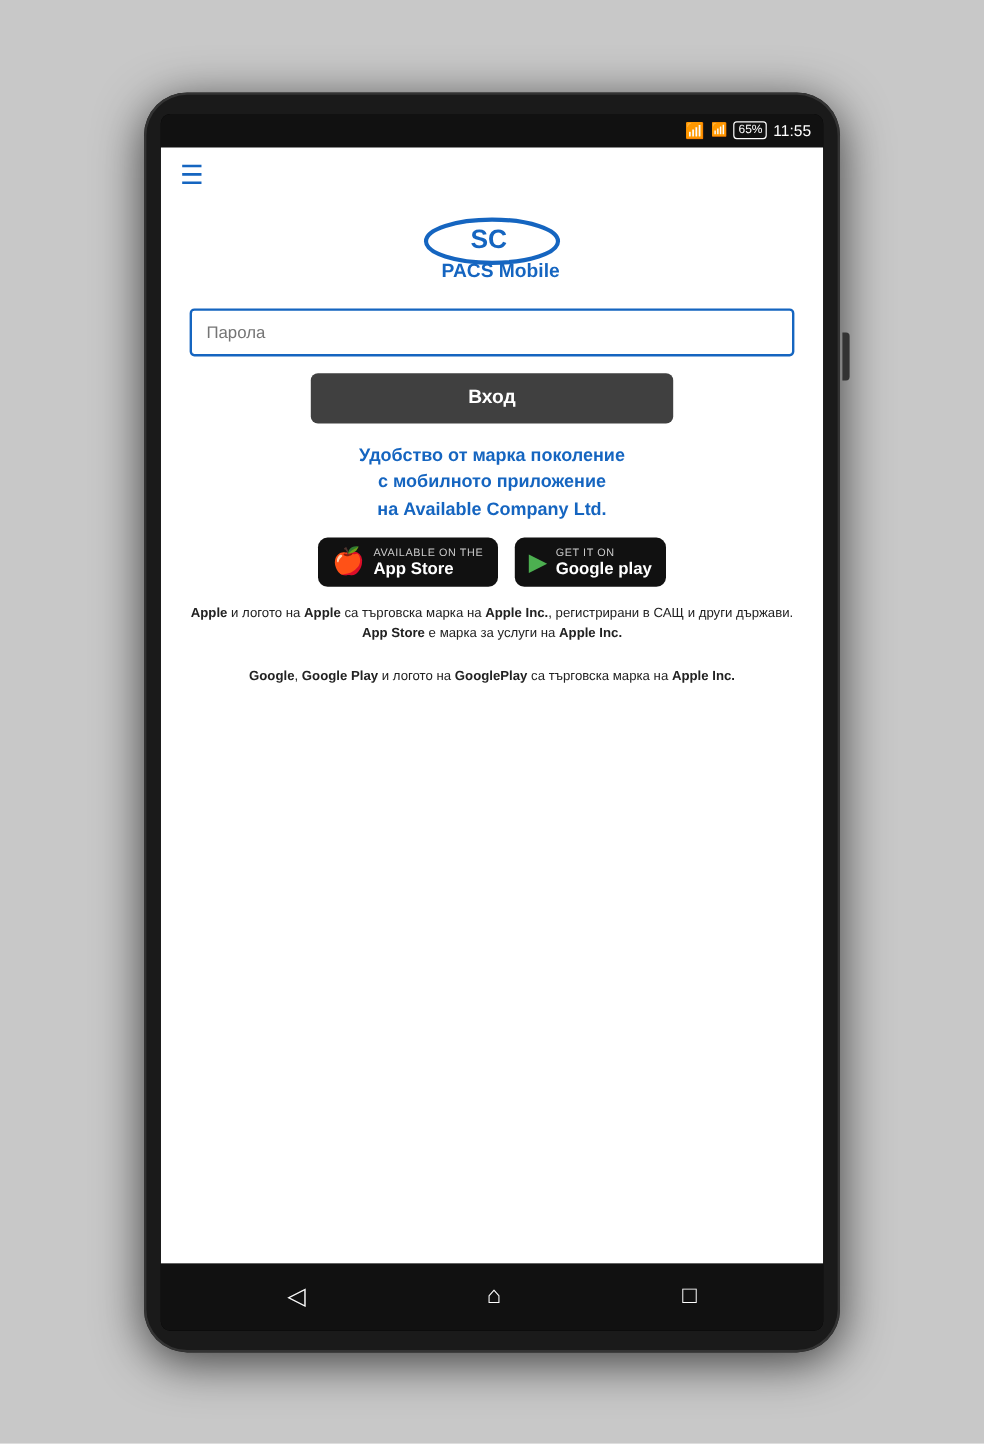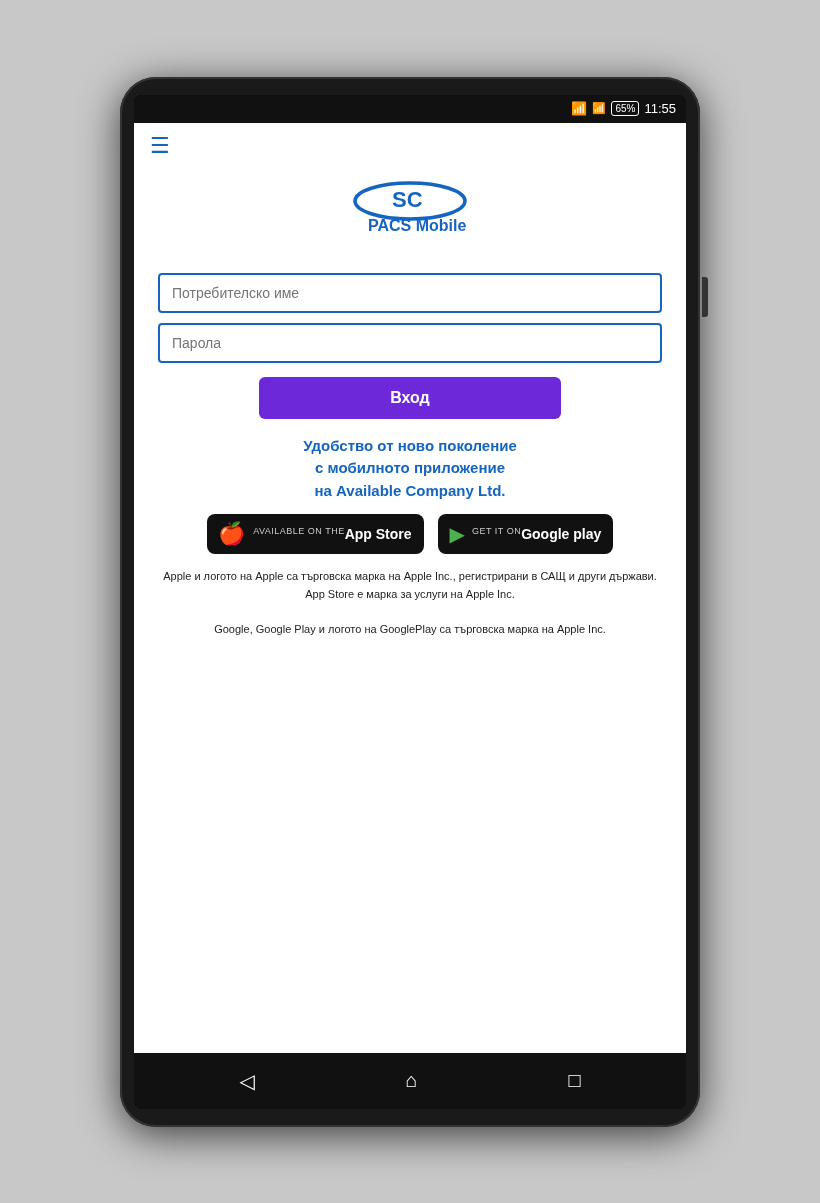--- a/index.html
+++ b/index.html
@@ -89,21 +89,21 @@
       font-size: 22px;
       cursor: pointer;
       line-height: 1;
     }
 
     
     .logo-area {
       display: flex;
       flex-direction: column;
       align-items: center;
-      padding: 8px 0 32px;
+      padding: 8px 0 16px;
     }
 
     .logo-svg {
       width: 180px;
       height: 70px;
     }
 
     
     .login-form {
       padding: 0 24px;
@@ -116,21 +116,21 @@
       width: 100%;
       padding: 10px 12px;
       border: 2px solid #1565C0;
       border-radius: 4px;
       font-size: 14px;
       color: #555;
       outline: none;
     }
 
     .login-btn {
-      background: #6d28d9;
+      background: #404040;
       color: white;
       border: none;
       border-radius: 6px;
       padding: 12px;
       font-size: 16px;
       font-weight: bold;
       cursor: pointer;
       margin-top: 4px;
       width: 60%;
       align-self: center;
@@ -165,21 +165,21 @@
       cursor: pointer;
       min-width: 110px;
     }
 
     .store-btn-icon {
       font-size: 22px;
     }
 
     .store-btn-text {
       display: flex;
-      flex-direction: row;
+      flex-direction: column;
     }
 
     .store-btn-sub {
       font-size: 9px;
       color: #ccc;
       text-transform: uppercase;
       letter-spacing: 0.5px;
     }
 
     .store-btn-name {
@@ -191,21 +191,21 @@
     
     .legal-text {
       font-size: 11px;
       color: #222;
       text-align: center;
       padding: 0 20px 16px;
       line-height: 1.6;
     }
 
     .legal-text b {
-      font-weight: normal;
+      font-weight: bold;
     }
 
     
     .nav-bar {
       background: #111;
       height: 56px;
       display: flex;
       align-items: center;
       justify-content: space-around;
       padding: 0 30px;
@@ -258,27 +258,26 @@
 
           <ellipse cx="90" cy="30" rx="55" ry="18" fill="none" stroke="#1565C0" stroke-width="3.5"></ellipse>
 
           <text x="72" y="36" font-size="22" font-weight="bold" fill="#1565C0" font-family="Arial">SC</text>
 
           <text x="48" y="60" font-size="16" font-weight="bold" fill="#1565C0" font-family="Arial">PACS Mobile</text>
         </svg>
       </div>
 
       <div class="login-form">
-        <input class="login-input" type="text" placeholder="Потребителско име" style="">
         <input class="login-input" type="password" placeholder="Парола" style="">
         <button class="login-btn">Вход</button>
       </div>
 
       <div class="tagline">
-        <div>Удобство от ново поколение</div>
+        <div>Удобство от марка поколение</div>
         <div>с мобилното приложение</div>
         <div>на Available Company Ltd.</div>
       </div>
 
       <div class="store-buttons">
         <div class="store-btn">
           <span class="store-btn-icon">🍎</span>
           <div class="store-btn-text">
             <span class="store-btn-sub">Available on the</span>
             <span class="store-btn-name">App Store</span>

